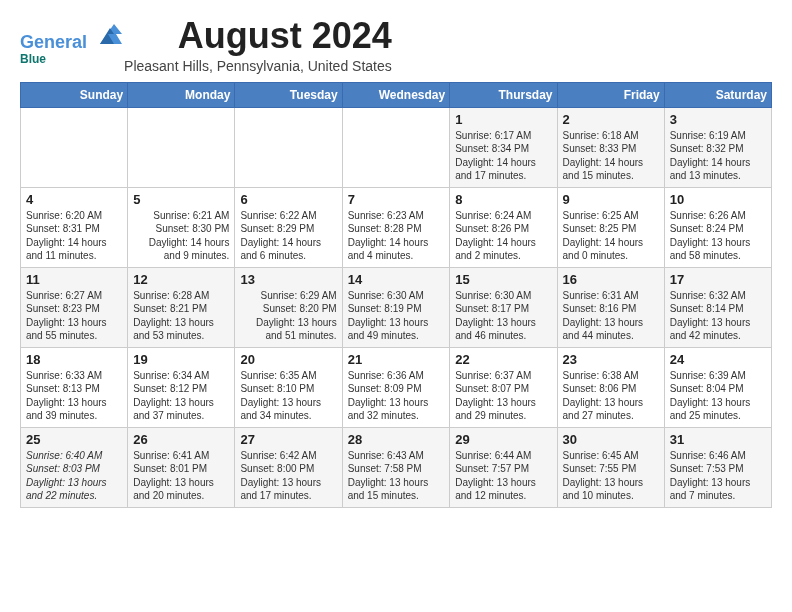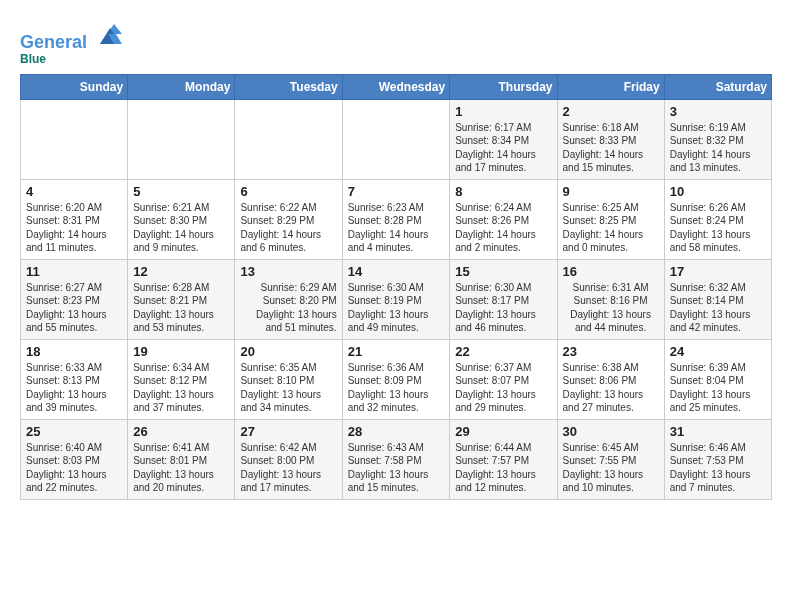--- a/index.html
+++ b/index.html
@@ -102,20 +102,24 @@
         <div class="logo-text">
           <span>General</span>
           <svg class="logo-icon" viewBox="0 0 30 28" xmlns="http://www.w3.org/2000/svg">
             <polygon points="6,24 20,4 28,14 22,14 28,24" fill="#4a90d9"></polygon>
             <polygon points="6,24 16,8 20,14 14,14 20,24" fill="#2a6aaa"></polygon>
           </svg>
         </div>
       </div>
       <div class="logo-text" style="color:#0f766e; font-size:12px;">Blue</div>
     </div>
+  </div>
+  <div class="title-area">
+    <div class="month-title">August 2024</div>
+    <div class="subtitle">Pleasant Hills, Pennsylvania, United States</div>
   </div>
 </div>
 
 <table class="calendar">
   <thead>
     <tr>
       <th>Sunday</th>
       <th>Monday</th>
       <th>Tuesday</th>
       <th>Wednesday</th>
@@ -155,21 +159,21 @@
       <tr>
         <td>
           <span class="day-number">4</span>
           <div class="day-info" style="white-space: pre-line;">Sunrise: 6:20 AM
 Sunset: 8:31 PM
 Daylight: 14 hours
 and 11 minutes.</div>
         </td>
         <td>
           <span class="day-number">5</span>
-          <div class="day-info" style="white-space: pre-line;">Sunrise: 6:21 AM
+          <div class="day-info" style="white-space: pre-line; text-align: right;">Sunrise: 6:21 AM
 Sunset: 8:30 PM
 Daylight: 14 hours
 and 9 minutes.</div>
         </td>
         <td>
           <span class="day-number">6</span>
           <div class="day-info" style="white-space: pre-line;">Sunrise: 6:22 AM
 Sunset: 8:29 PM
 Daylight: 14 hours
 and 6 minutes.</div>
@@ -234,21 +238,21 @@
         </td>
         <td>
           <span class="day-number">15</span>
           <div class="day-info" style="white-space: pre-line;">Sunrise: 6:30 AM
 Sunset: 8:17 PM
 Daylight: 13 hours
 and 46 minutes.</div>
         </td>
         <td>
           <span class="day-number">16</span>
-          <div class="day-info" style="white-space: pre-line; text-align: center;">Sunrise: 6:31 AM
+          <div class="day-info" style="white-space: pre-line;">Sunrise: 6:31 AM
 Sunset: 8:16 PM
 Daylight: 13 hours
 and 44 minutes.</div>
         </td>
         <td>
           <span class="day-number">17</span>
           <div class="day-info" style="white-space: pre-line;">Sunrise: 6:32 AM
 Sunset: 8:14 PM
 Daylight: 13 hours
 and 42 minutes.</div>
@@ -301,21 +305,21 @@
           <span class="day-number">24</span>
           <div class="day-info" style="white-space: pre-line;">Sunrise: 6:39 AM
 Sunset: 8:04 PM
 Daylight: 13 hours
 and 25 minutes.</div>
         </td>
       </tr>
       <tr>
         <td>
           <span class="day-number">25</span>
-          <div class="day-info" style="white-space: pre-line;">Sunrise: 6:40 AM
+          <div class="day-info" style="white-space: pre-line; font-style: italic;">Sunrise: 6:40 AM
 Sunset: 8:03 PM
 Daylight: 13 hours
 and 22 minutes.</div>
         </td>
         <td>
           <span class="day-number">26</span>
           <div class="day-info" style="white-space: pre-line;">Sunrise: 6:41 AM
 Sunset: 8:01 PM
 Daylight: 13 hours
 and 20 minutes.</div>

